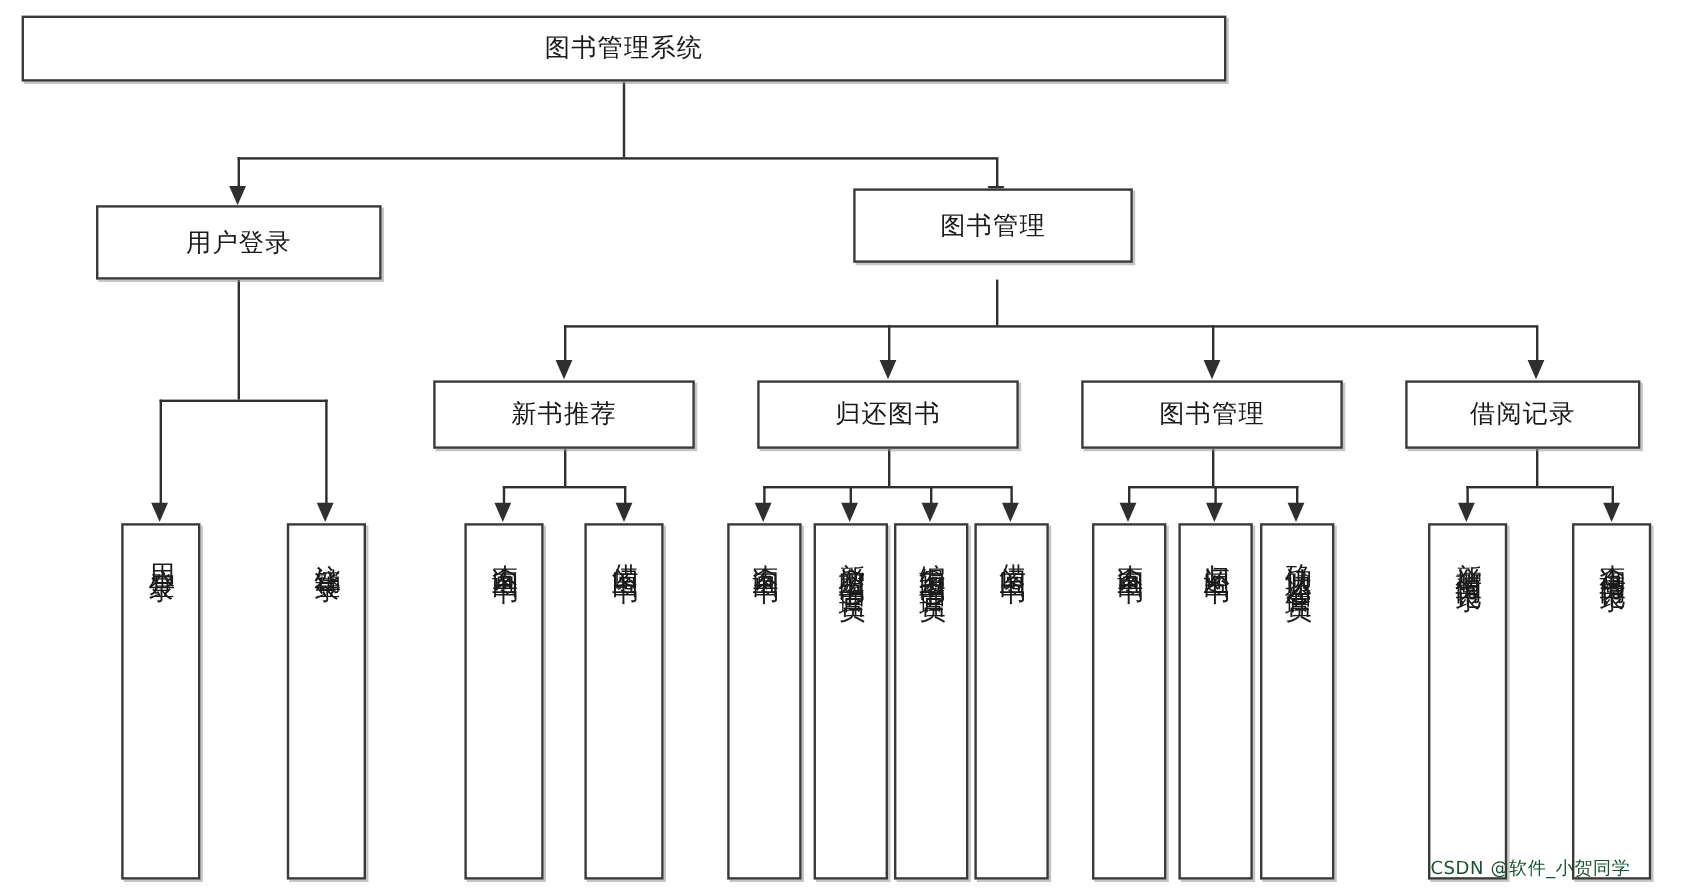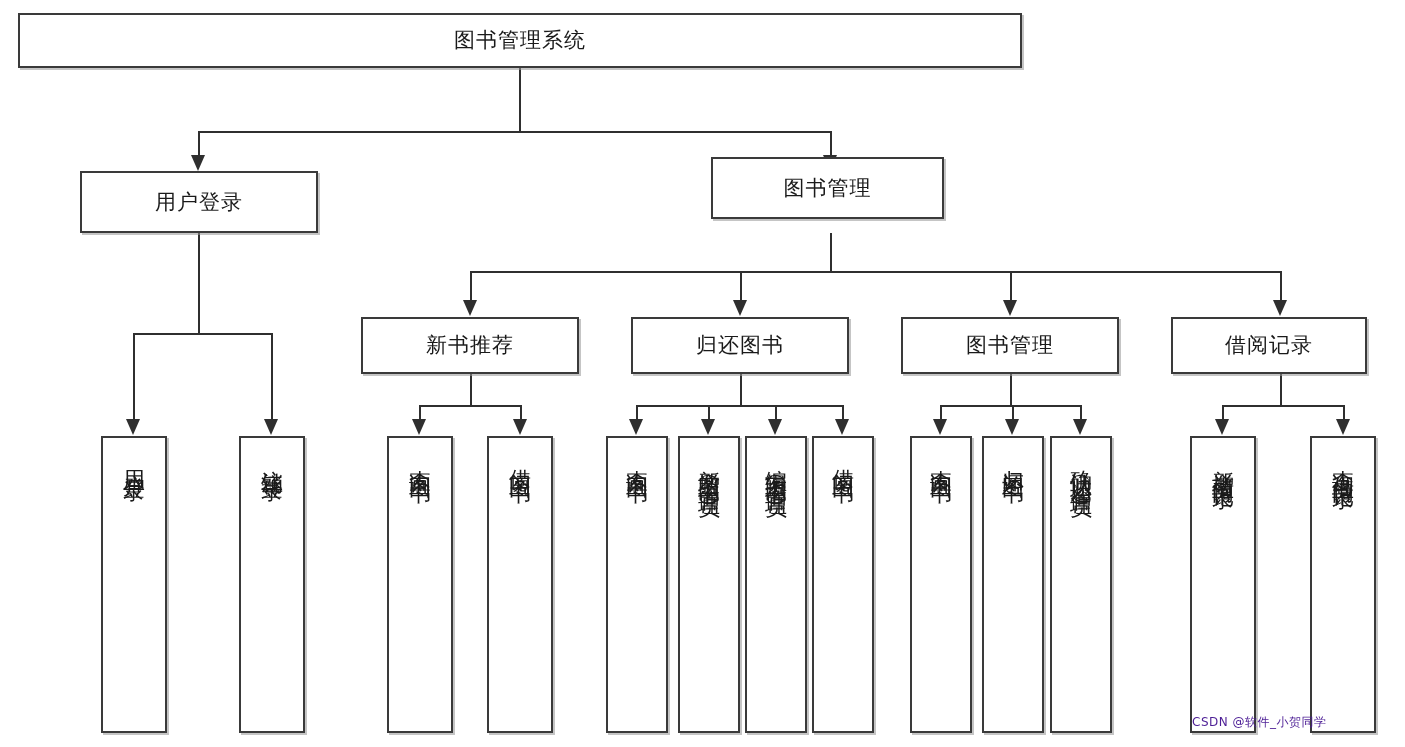--- a/index.html
+++ b/index.html
@@ -61,22 +61,22 @@
     position:absolute;
     width:0;
     height:0;
     border-left:7px solid transparent;
     border-right:7px solid transparent;
     border-top:16px solid #2f2f2f;
   }
   
   .watermark{
     position:absolute;
-    font-size:12px;
-    color:#4c1d95;
+    font-size:15px;
+    color:#14532d;
     white-space:nowrap;
     letter-spacing:0.5px;
   }
 </style>
 </head>
 <body>
 
 <div id="canvas">
 
   <div class="vline" style="left:519px;top:68px;height:63px;"></div>

